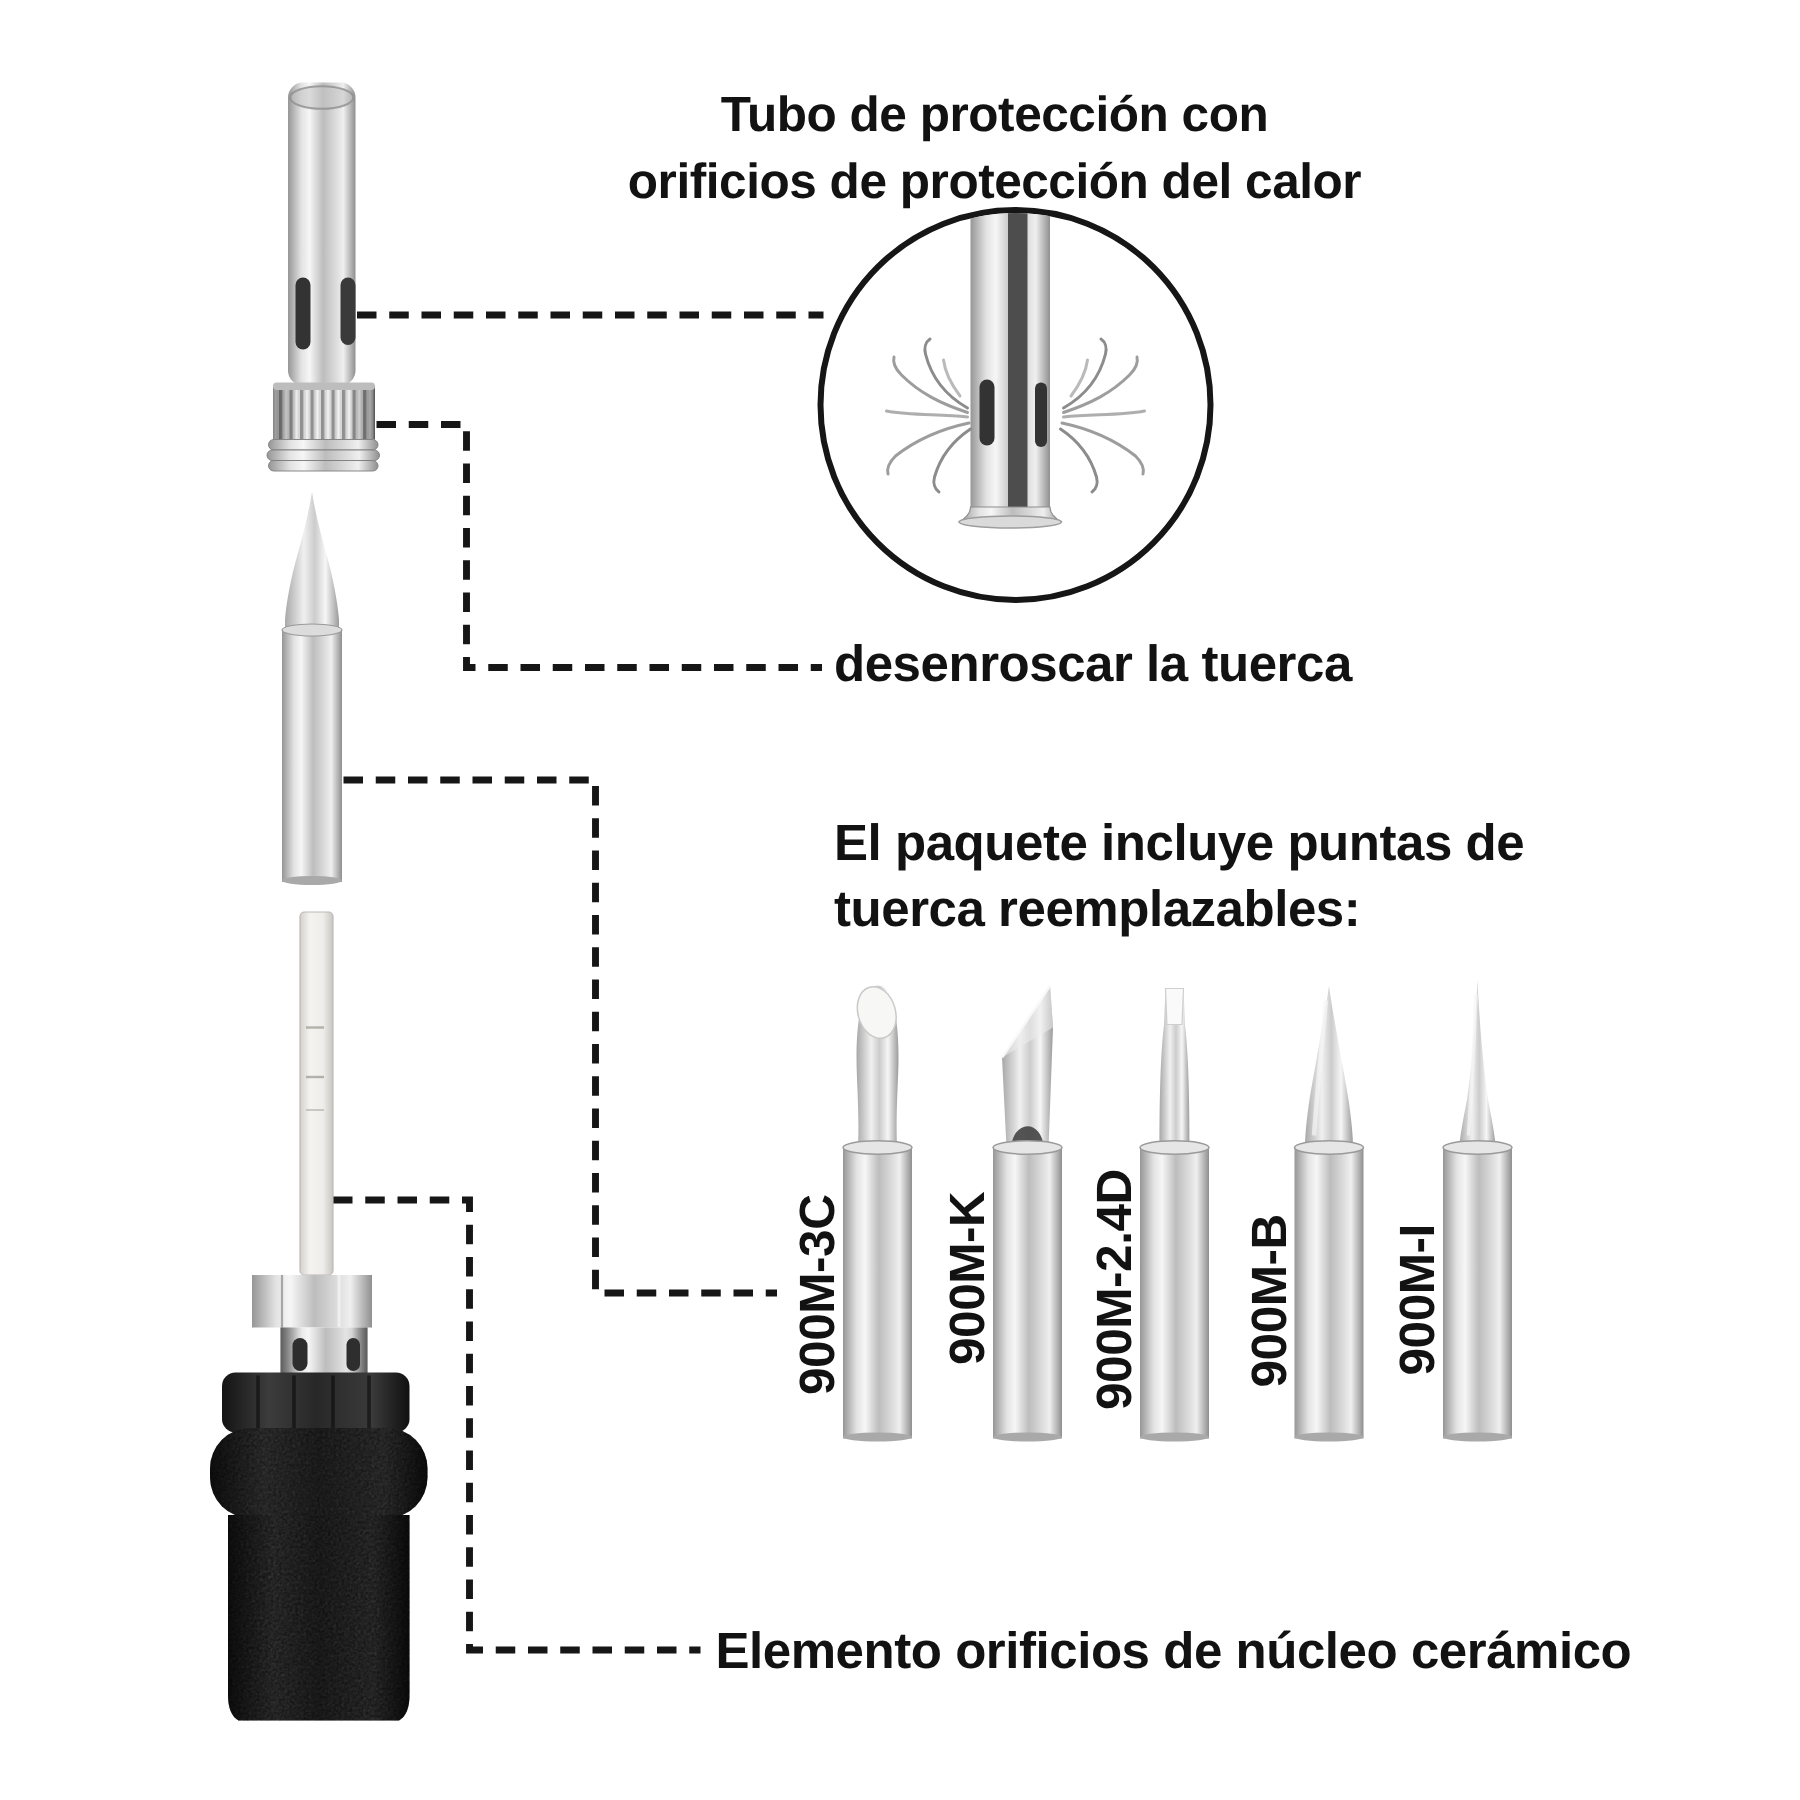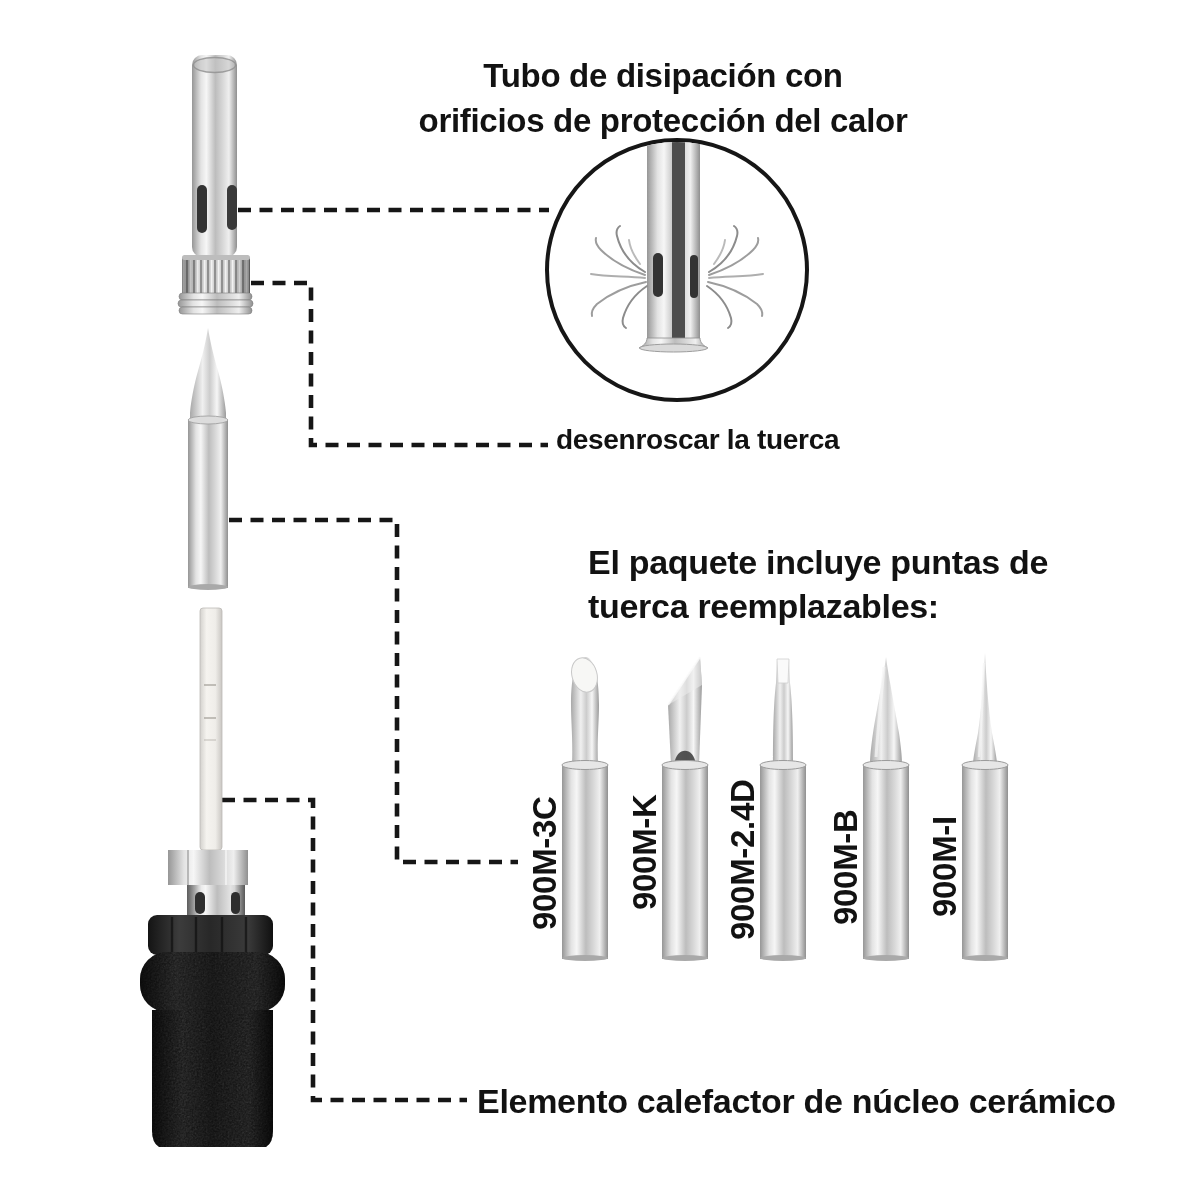--- a/index.html
+++ b/index.html
@@ -1,22 +1,22 @@
 <!DOCTYPE html>
 <html><head>
 <meta charset="utf-8">
 <style>
   html,body{margin:0;padding:0;}
   body{background:#ffffff;font-family:"Liberation Sans",sans-serif;}
   .canvas{position:relative;width:1200px;height:1200px;background:#ffffff;overflow:hidden;}
   .abs{position:absolute;}
   .txt{position:absolute;color:#121212;font-weight:600;letter-spacing:-0.3px;}
   .title{left:363px;top:53px;width:600px;text-align:center;font-size:33px;line-height:45px;}
-  .nut-label{left:556px;top:424px;font-size:28px;}
-  .tips-heading{left:556px;top:540px;font-size:34px;line-height:44px;margin-left:32px;}
+  .nut-label{left:556px;top:424px;font-size:34px;}
+  .tips-heading{left:556px;top:540px;font-size:34px;line-height:44px;}
   .heater-label{left:477px;top:1082px;font-size:34px;}
   .tip-label{position:absolute;transform:rotate(-90deg);transform-origin:0 0;
              font-size:33px;font-weight:600;color:#121212;white-space:nowrap;
              height:34px;line-height:34px;letter-spacing:-0.3px;}
   svg{display:block;}
 </style>
 </head>
 <body>
 
 <div class="canvas">
@@ -164,29 +164,29 @@
         <path d="M102,139 C84,133 70,126 58,114 C54,110 52,106 53,102" opacity="0.85"></path>
         <path d="M102,142 C82,140 64,141 48,138" opacity="0.7"></path>
         <path d="M103,146 C84,150 68,157 54,168 C50,172 48,176 49,180" opacity="0.85"></path>
         <path d="M104,150 C92,158 84,168 80,182 C79,186 80,190 83,192"></path>
         <path d="M97,128 C91,120 87,112 86,104" opacity="0.6"></path>
       </g>
     </g>
   </svg>
 
   <div class="txt title">
-    <span style="display:block">Tubo de disipación con</span>
+    <span style="display:block">Tubo de protección con</span>
     <span style="display:block">orificios de protección del calor</span>
   </div>
   <div class="txt nut-label">desenroscar la tuerca</div>
   <div class="txt tips-heading">
     <span style="display:block">El paquete incluye puntas de</span>
     <span style="display:block">tuerca reemplazables:</span>
   </div>
-  <div class="txt heater-label">Elemento calefactor de núcleo cerámico</div>
+  <div class="txt heater-label">Elemento orificios de núcleo cerámico</div>
 
   <svg class="abs" style="left:553px;top:645px" width="64" height="320" viewBox="0 0 64 320">
     <path d="M19,120 C20,96 18,76 18,60 C18,30 23,12 32,12 C41,12 46,30 46,60 C46,76 44,96 45,120 Z" fill="url(#gMetal2)"></path>
     <ellipse cx="31.5" cy="30" rx="12.5" ry="17.5" transform="rotate(-16 31.5 30)" fill="#f7f7f5" stroke="#c9c9c9" stroke-width="1"></ellipse>
     <rect x="9" y="120" width="46" height="194" fill="url(#gMetal)"></rect>
     <ellipse cx="32" cy="120" rx="23" ry="4.5" fill="#e6e6e6" stroke="#9a9a9a" stroke-width="1"></ellipse>
     <ellipse cx="32" cy="313" rx="23" ry="3" fill="#a9a9a9"></ellipse>
   </svg>
 
   <svg class="abs" style="left:653px;top:645px" width="64" height="320" viewBox="0 0 64 320">

